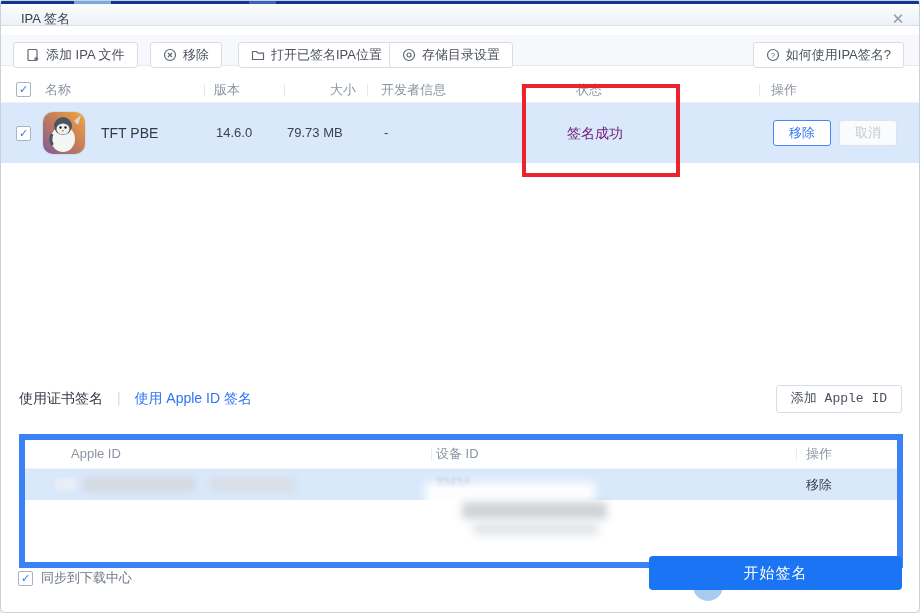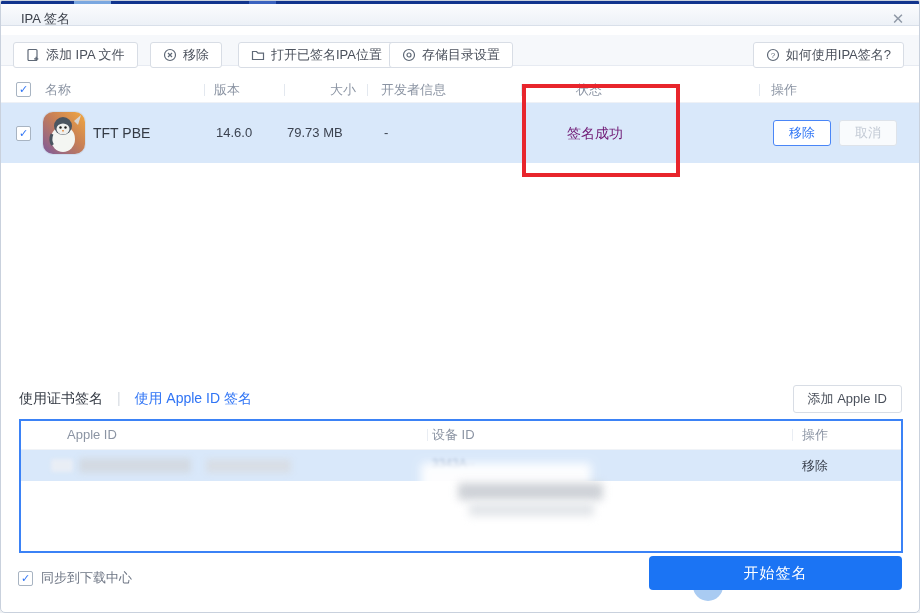--- a/index.html
+++ b/index.html
@@ -44,21 +44,21 @@
     color:#2f74f5;font-size:11px;line-height:12px;text-align:center;font-weight:700;cursor:pointer;
     box-sizing:content-box;}
   .thead .checkbox{position:absolute;left:15px;top:5px;}
 
   
   .app-row{position:absolute;left:0;top:102px;width:100%;height:60px;background:#d9e8fa;}
   .app-row .checkbox{position:absolute;left:15px;top:23px;}
   .app-icon{position:absolute;left:42px;top:9px;width:42px;height:42px;border-radius:10px;
     overflow:hidden;box-shadow:0 0 0 1px rgba(0,0,0,.05);}
   .cell{position:absolute;top:0;line-height:60px;font-size:13px;color:#3c4350;}
-  .cell-name{left:92px;font-size:14px;color:#343a44;}
+  .cell-name{left:100px;font-size:14px;color:#343a44;}
   .cell-ver{left:215px}.cell-size{left:286px}.cell-dev{left:383px}
   .cell-status{left:566px;font-size:14px;color:#701a75;}
   .row-btn{position:absolute;top:17px;height:26px;width:58px;border-radius:3px;font-size:13px;
     text-align:center;line-height:24px;box-sizing:border-box;cursor:pointer;}
   .btn-row-remove{left:772px;background:#fff;border:1px solid #4a86f7;color:#3076f5;}
   .btn-row-cancel{left:838px;background:#f9fbfd;border:1px solid #dee3ea;color:#c2c9d4;cursor:default;}
 
   
   .annotation{position:absolute;left:521px;top:83px;width:150px;height:85px;
     border:4px solid #e8252c;z-index:50;pointer-events:none;}
@@ -69,25 +69,25 @@
   .msgbar svg{position:absolute;left:19px;top:8px;width:15px;height:15px;}
   .msg-text{position:absolute;left:45px;line-height:31px;}
 
   
   .tabs{position:absolute;left:18px;top:389px;font-size:14px;}
   .tab-cert{color:#343a44;cursor:pointer;}
   .tab-sep{color:#d6dbe2;margin:0 10px;}
   .tab-apple{color:#2f74f5;cursor:pointer;}
   .add-apple-btn{position:absolute;right:17px;top:384px;height:28px;padding:0 14px;
     line-height:26px;background:#fff;border:1px solid #d8dde5;border-radius:3px;
-    font-size:13px;color:#4b515c;box-sizing:border-box;cursor:pointer;}
-
-  
-  .acc-table{position:absolute;left:18px;top:418px;width:884px;height:134px;
-    border:2px solid #3b82f6;box-sizing:border-box;background:#fff;}
+    font-size:13px;color:#4b515c;box-sizing:border-box;cursor:pointer;font-family:Liberation Mono, monospace;}
+
+  
+  .acc-table{position:absolute;left:18px;top:433px;width:884px;height:134px;
+    border:6px solid #3b82f6;box-sizing:border-box;background:#fff;}
   .acc-head{position:absolute;left:0;top:0;width:100%;height:29px;border-bottom:1px solid #f0f3f7;
     box-sizing:border-box;font-size:13px;color:#8b94a3;}
   .acc-th{position:absolute;top:0;line-height:28px;}
   .acc-th-appleid{left:46px}.acc-th-device{left:411px}.acc-th-action{left:781px}
   .acc-sep{position:absolute;top:8px;width:1px;height:12px;background:#e9edf3;}
   .acc-row{position:absolute;left:0;top:29px;width:100%;height:31px;background:#d9e8fa;cursor:pointer;}
   .acc-remove{position:absolute;left:781px;top:0;line-height:31px;font-size:13px;color:#3c4350;cursor:pointer;}
   .redact{position:absolute;border-radius:2px;}
   .red-a{left:30px;top:38px;width:22px;height:13px;background:#e9eef5;filter:blur(2px);}
   .red-b{left:58px;top:37px;width:112px;height:15px;background:#d3dae3;filter:blur(3px);}

